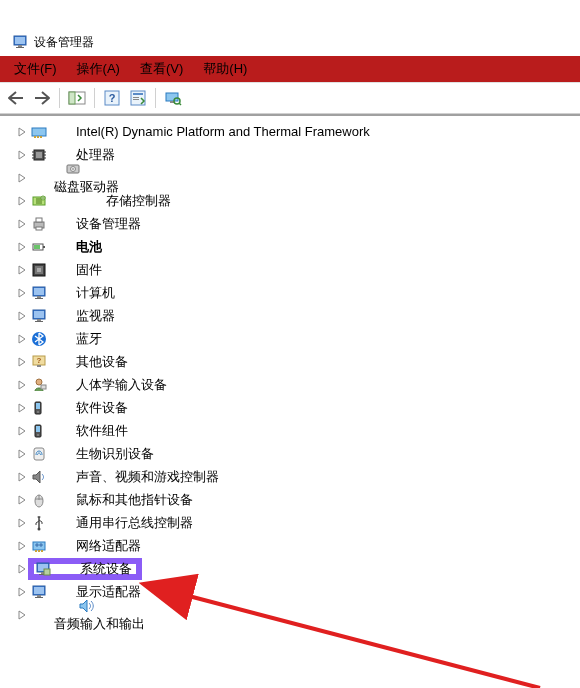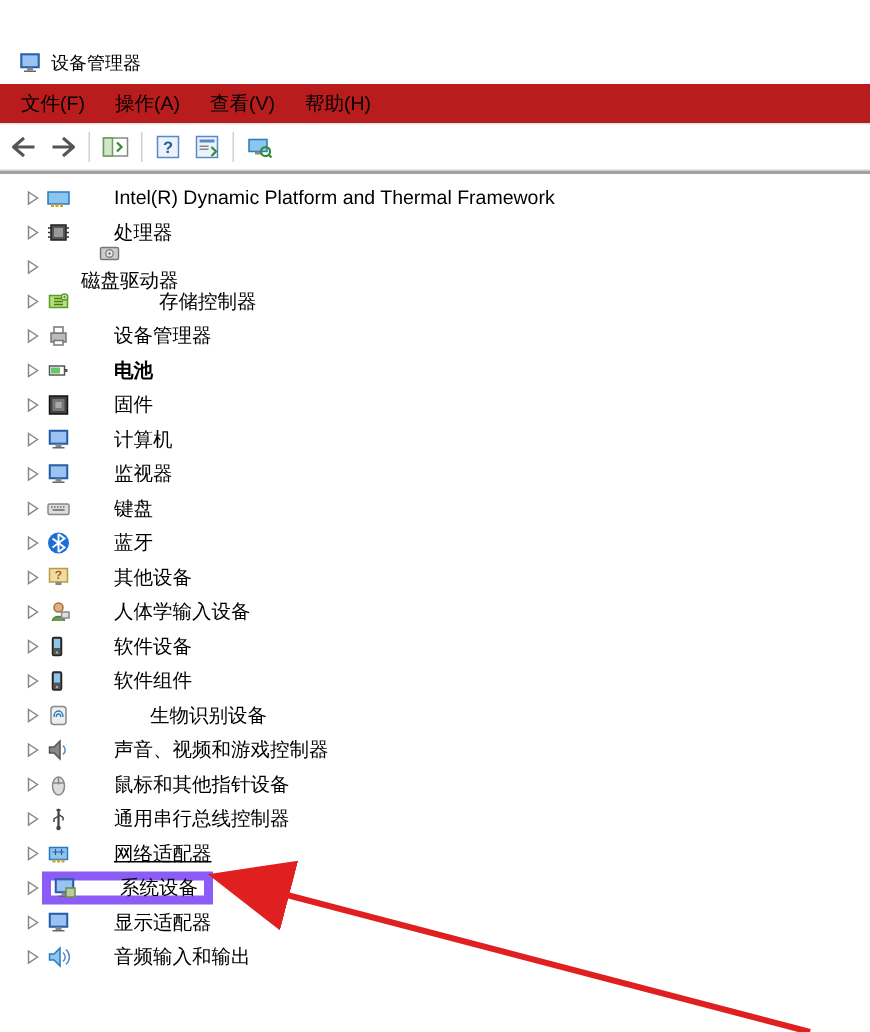--- a/index.html
+++ b/index.html
@@ -329,36 +329,20 @@
         </span>
         <span class="tree-label">监视器</span>
       </span>
     </div>
     <div class="tree-row">
       <span class="tree-exp">
         <svg width="10" height="10" viewBox="0 0 10 10">
           <path d="M2 1 L8 5 L2 9 Z" fill="none" stroke="#888" stroke-width="1"></path>
         </svg>
       </span>
-      <span style="display: inline-flex; align-items: center;">
-        <span class="tree-icon">
-          <svg width="16" height="16" viewBox="0 0 16 16">
-            <rect x="1" y="5" width="14" height="7" rx="1" fill="#ddd" stroke="#888"></rect>
-            <path d="M3 7 h1 M5 7 h1 M7 7 h1 M9 7 h1 M11 7 h1 M4 9 h8" stroke="#666"></path>
-          </svg>
-        </span>
-        <span class="tree-label">键盘</span>
-      </span>
-    </div>
-    <div class="tree-row">
-      <span class="tree-exp">
-        <svg width="10" height="10" viewBox="0 0 10 10">
-          <path d="M2 1 L8 5 L2 9 Z" fill="none" stroke="#888" stroke-width="1"></path>
-        </svg>
-      </span>
       <span style="display: inline-flex; align-items: flex-start;">
         <span class="tree-icon">
           <svg width="16" height="16" viewBox="0 0 16 16">
             <circle cx="8" cy="8" r="7" fill="#1b6fd6"></circle>
             <path d="M8 2 v12 M8 2 l4 3 -8 6 M8 14 l4 -3 -8 -6" stroke="#fff" stroke-width="1.3" fill="none"></path>
           </svg>
         </span>
         <span class="tree-label">蓝牙</span>
       </span>
     </div>
@@ -429,21 +413,21 @@
         </span>
         <span class="tree-label">软件组件</span>
       </span>
     </div>
     <div class="tree-row">
       <span class="tree-exp">
         <svg width="10" height="10" viewBox="0 0 10 10">
           <path d="M2 1 L8 5 L2 9 Z" fill="none" stroke="#888" stroke-width="1"></path>
         </svg>
       </span>
-      <span style="display: inline-flex; align-items: center; gap: 24px;">
+      <span style="display: inline-flex; align-items: center;">
         <span class="tree-icon">
           <svg width="16" height="16" viewBox="0 0 16 16">
             <rect x="3" y="2" width="10" height="12" rx="2" fill="#eee" stroke="#888"></rect>
             <path d="M8 5 c-2 0 -3 2 -3 4 M8 5 c2 0 3 2 3 4 M8 7 c-1 0 -1.5 1 -1.5 2 M8 7 c1 0 1.5 1 1.5 2" stroke="#2a7ac0" fill="none" stroke-width="0.9"></path>
           </svg>
         </span>
         <span class="tree-label">生物识别设备</span>
       </span>
     </div>
     <div class="tree-row">
@@ -497,21 +481,21 @@
         </span>
         <span class="tree-label">通用串行总线控制器</span>
       </span>
     </div>
     <div class="tree-row">
       <span class="tree-exp">
         <svg width="10" height="10" viewBox="0 0 10 10">
           <path d="M2 1 L8 5 L2 9 Z" fill="none" stroke="#888" stroke-width="1"></path>
         </svg>
       </span>
-      <span style="display: inline-flex; align-items: flex-end; text-decoration: underline;">
+      <span style="display: inline-flex; align-items: flex-end;">
         <span class="tree-icon">
           <svg width="16" height="16" viewBox="0 0 16 16">
             <rect x="2" y="4" width="12" height="8" fill="#8cc6ef" stroke="#2a7ac0"></rect>
             <rect x="4" y="12" width="2" height="2" fill="#c9a23a"></rect>
             <rect x="7" y="12" width="2" height="2" fill="#c9a23a"></rect>
             <rect x="10" y="12" width="2" height="2" fill="#c9a23a"></rect>
             <path d="M4 7 h8 M6 5 v4 M10 5 v4" stroke="#2a5a9e" stroke-width="0.8"></path>
           </svg>
         </span>
         <span class="tree-label">网络适配器</span>
@@ -553,21 +537,21 @@
         </span>
         <span class="tree-label">显示适配器</span>
       </span>
     </div>
     <div class="tree-row">
       <span class="tree-exp">
         <svg width="10" height="10" viewBox="0 0 10 10">
           <path d="M2 1 L8 5 L2 9 Z" fill="none" stroke="#888" stroke-width="1"></path>
         </svg>
       </span>
-      <span style="display: inline-flex; align-items: center;">
+      <span style="display: inline-flex; align-items: center; flex-direction: column;">
         <span class="tree-icon">
           <svg width="16" height="16" viewBox="0 0 16 16">
             <path d="M2 6 h3 l4 -4 v12 l-4 -4 h-3 z" fill="#8cc6ef" stroke="#2a7ac0"></path>
             <path d="M11 5 c2 2 2 4 0 6 M13 3 c3 3 3 7 0 10" stroke="#5a8ac6" fill="none"></path>
           </svg>
         </span>
         <span class="tree-label">音频输入和输出</span>
       </span>
     </div>
   </div>

